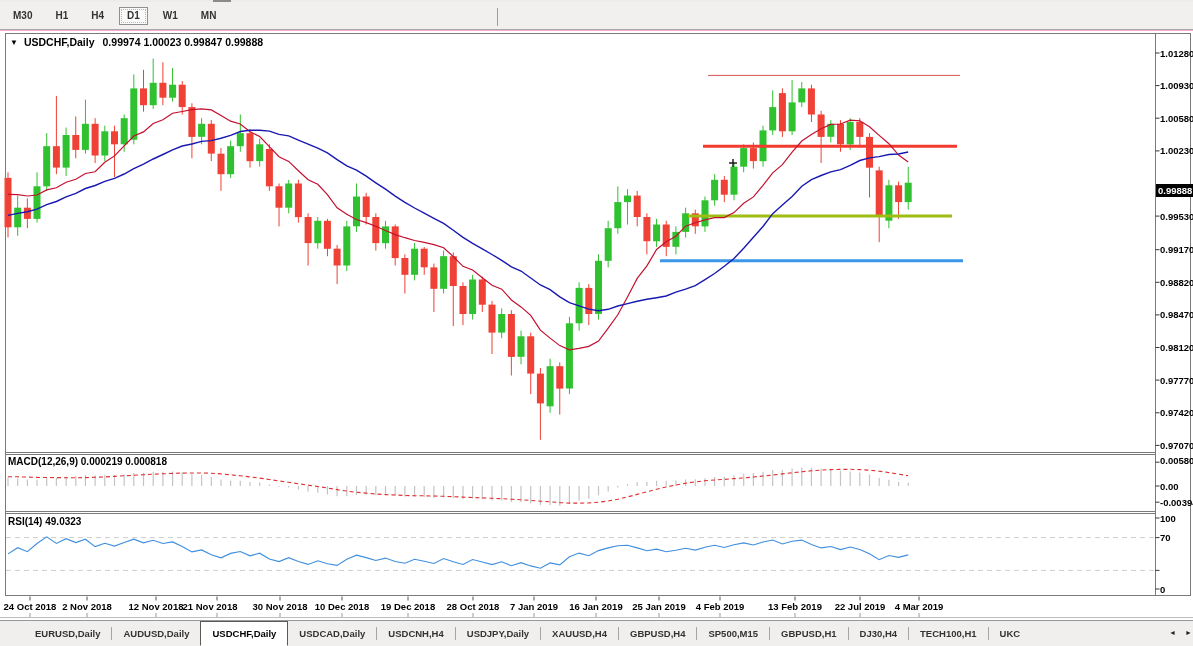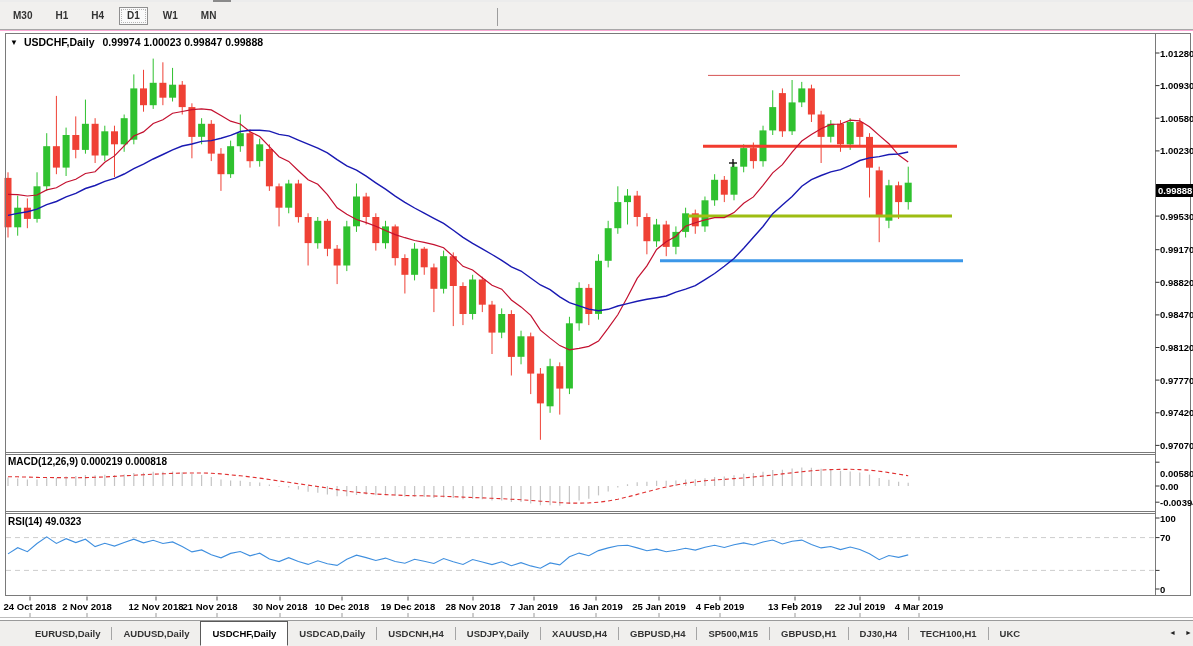--- a/index.html
+++ b/index.html
@@ -425,39 +425,39 @@
       <div class="axlabel" style="top: 210.6px;">0.99530</div>
       <div class="axlabel" style="top: 244.2px;">0.99170</div>
       <div class="axlabel" style="top: 276.8px;">0.98820</div>
       <div class="axlabel" style="top: 309.4px;">0.98470</div>
       <div class="axlabel" style="top: 342px;">0.98120</div>
       <div class="axlabel" style="top: 374.6px;">0.97770</div>
       <div class="axlabel" style="top: 407.3px;">0.97420</div>
       <div class="axlabel" style="top: 439.9px;">0.97070</div>
     </div>
   <div id="macd-axis">
-      <div class="axlabel" style="top: 468px; text-align: right;">0.00580</div>
+      <div class="axlabel" style="top: 455px; text-align: right;">0.00580</div>
       <div class="axlabel" style="top: 480.5px; text-align: center;">0.00</div>
       <div class="axlabel" style="top: 496.7px;">-0.00394</div>
     </div>
   <div id="rsi-axis">
       <div class="axlabel" style="top: 512.5px;">100</div>
       <div class="axlabel" style="top: 532.1px;">70</div>
       <div class="axlabel" style="top: 564.9px; margin-left: 48px;">30</div>
       <div class="axlabel" style="top: 583.5px;">0</div>
     </div>
   <div id="date-axis">
       <div class="datelabel" style="left: 30px;">24 Oct 2018</div>
       <div class="datelabel" style="left: 87px;">2 Nov 2018</div>
       <div class="datelabel" style="left: 156px;">12 Nov 2018</div>
       <div class="datelabel" style="left: 210px;">21 Nov 2018</div>
       <div class="datelabel" style="left: 280px;">30 Nov 2018</div>
       <div class="datelabel" style="left: 342px;">10 Dec 2018</div>
       <div class="datelabel" style="left: 408px;">19 Dec 2018</div>
-      <div class="datelabel" style="left: 473px;">28 Nov 2018</div>
+      <div class="datelabel" style="left: 473px;">28 Oct 2018</div>
       <div class="datelabel" style="left: 534px;">7 Jan 2019</div>
       <div class="datelabel" style="left: 596px;">16 Jan 2019</div>
       <div class="datelabel" style="left: 659px;">25 Jan 2019</div>
       <div class="datelabel" style="left: 720px;">4 Feb 2019</div>
       <div class="datelabel" style="left: 795px;">13 Feb 2019</div>
       <div class="datelabel" style="left: 860px;">22 Jul 2019</div>
       <div class="datelabel" style="left: 919px;">4 Mar 2019</div>
     </div>
 
   <div class="pricetag" id="price-tag" style="top: 176.2px; margin-top: 8px;">0.99888</div>

